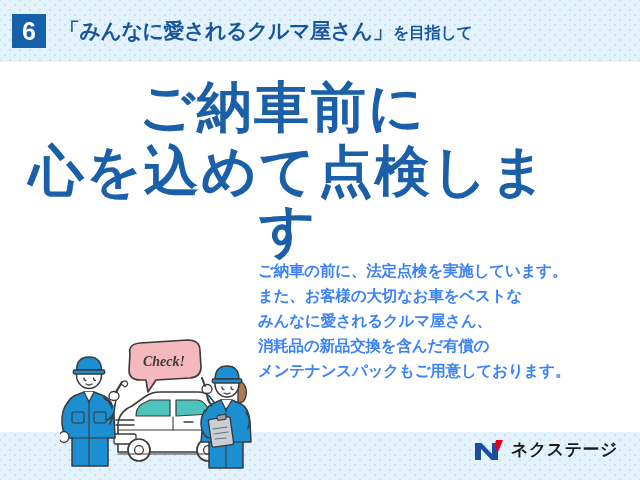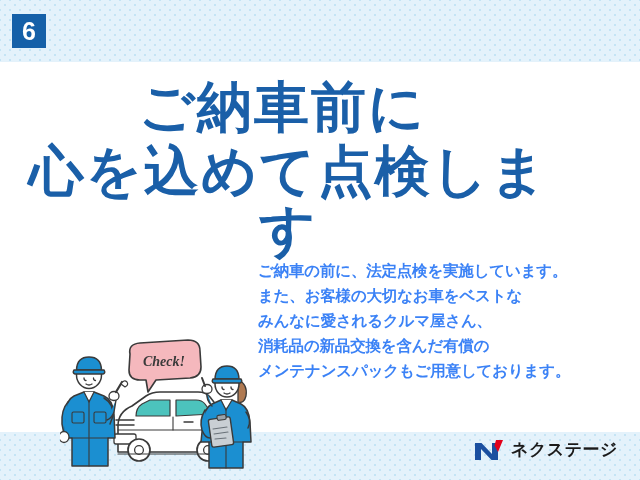--- a/index.html
+++ b/index.html
@@ -72,20 +72,24 @@
     white-space:nowrap;
   }
 </style>
 </head>
 <body>
 
 <div id="page">
 
   <div id="header">
     <div id="num-badge">6</div>
+    <div id="header-text">
+      <span id="header-main">「みんなに愛されるクルマ屋さん」</span>
+      <span id="header-tail">を目指して</span>
+    </div>
   </div>
 
   <div id="card">
 
     <div id="headline">
       <span class="l1">ご納車前に</span>
       <span class="l2">心を込めて点検します</span>
     </div>
 
     <div id="body-text">

